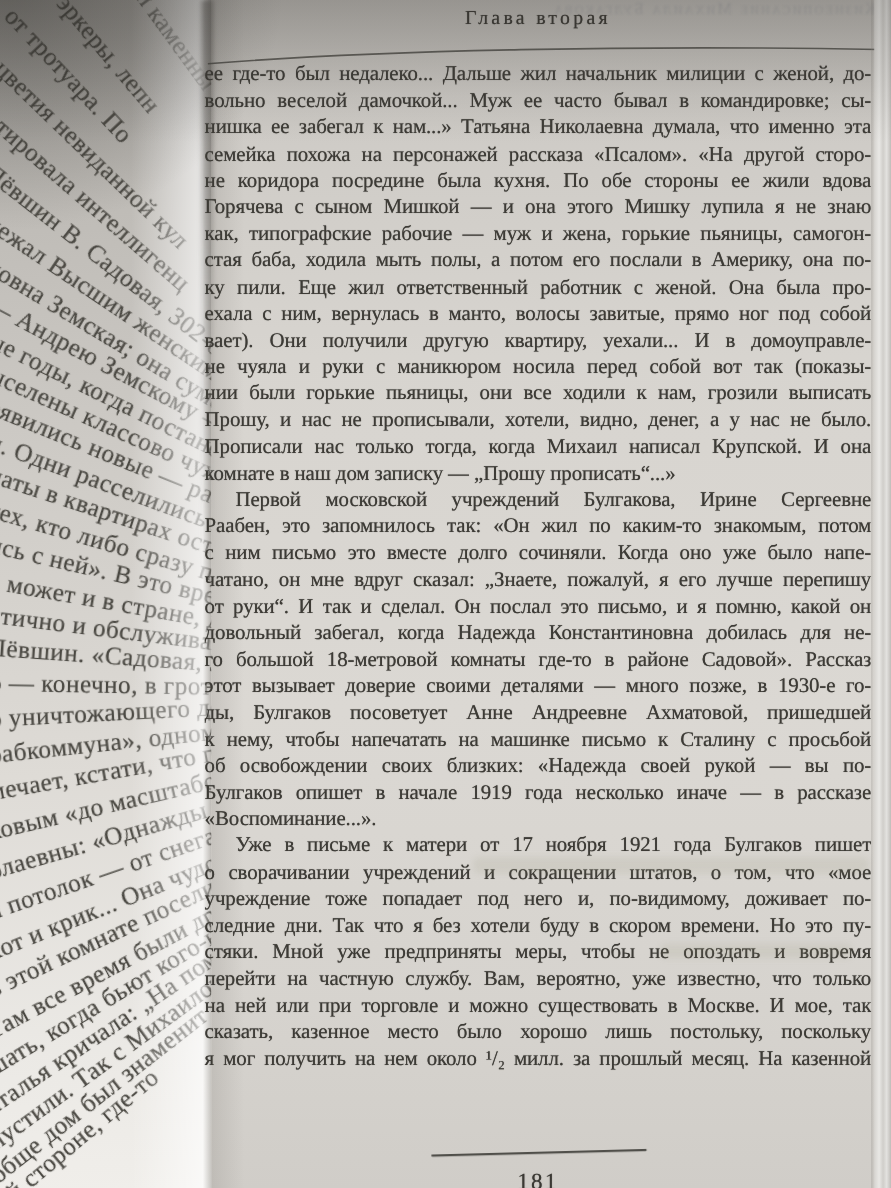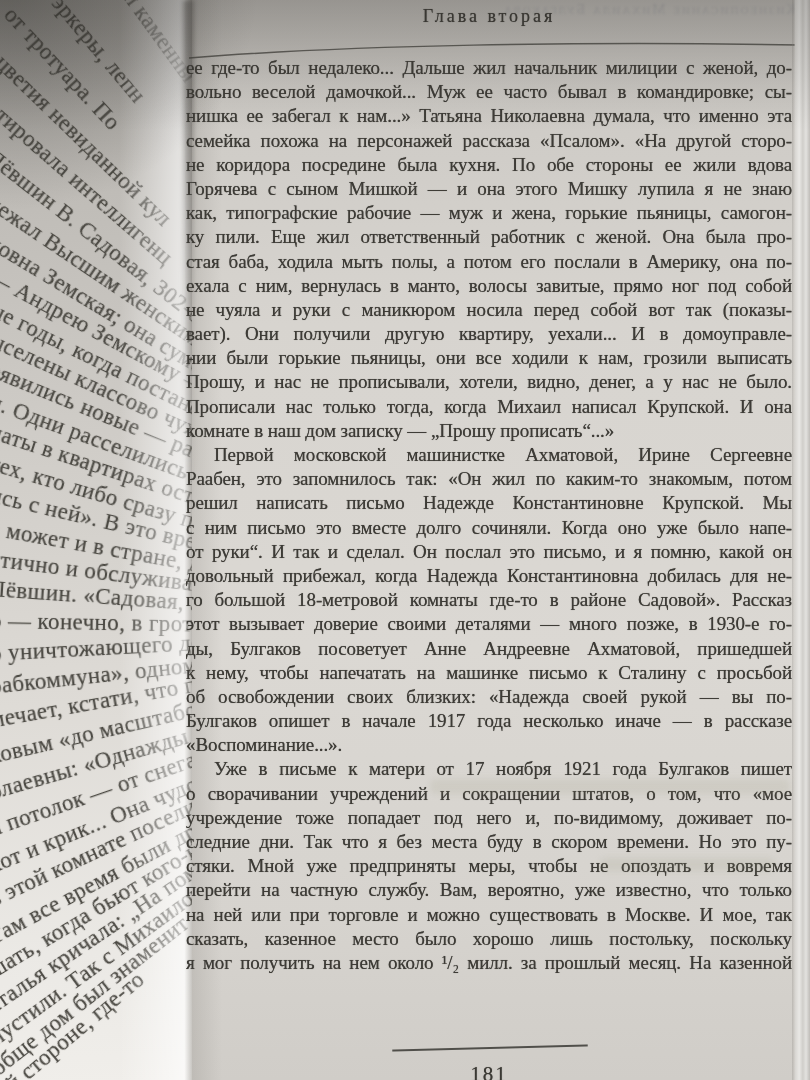--- a/index.html
+++ b/index.html
@@ -104,46 +104,46 @@
   </svg>
 
   <div class="body-text">
       <div class="tline">ее где-то был недалеко... Дальше жил начальник милиции с женой, до-</div>
       <div class="tline">вольно веселой дамочкой... Муж ее часто бывал в командировке; сы-</div>
       <div class="tline">нишка ее забегал к нам...» Татьяна Николаевна думала, что именно эта</div>
       <div class="tline">семейка похожа на персонажей рассказа «Псалом». «На другой сторо-</div>
       <div class="tline">не коридора посредине была кухня. По обе стороны ее жили вдова</div>
       <div class="tline">Горячева с сыном Мишкой — и она этого Мишку лупила я не знаю</div>
       <div class="tline">как, типографские рабочие — муж и жена, горькие пьяницы, самогон-</div>
+      <div class="tline">стая баба, ходила мыть полы, а потом его послали в Америку, она по-</div>
       <div class="tline">ку пили. Еще жил ответственный работник с женой. Она была про-</div>
-      <div class="tline">стая баба, ходила мыть полы, а потом его послали в Америку, она по-</div>
       <div class="tline">ехала с ним, вернулась в манто, волосы завитые, прямо ног под собой</div>
+      <div class="tline">вает). Они получили другую квартиру, уехали... И в домоуправле-</div>
       <div class="tline">не чуяла и руки с маникюром носила перед собой вот так (показы-</div>
-      <div class="tline">вает). Они получили другую квартиру, уехали... И в домоуправле-</div>
       <div class="tline">нии были горькие пьяницы, они все ходили к нам, грозили выписать</div>
       <div class="tline">Прошу, и нас не прописывали, хотели, видно, денег, а у нас не было.</div>
       <div class="tline">Прописали нас только тогда, когда Михаил написал Крупской. И она</div>
       <div class="tline plast">комнате в наш дом записку — „Прошу прописать“...»</div>
-      <div class="tline indent">Первой московской машинистке Ахматовой, Ирине Сергеевне</div>
+      <div class="tline indent">Первой московской учреждений Булгакова, Ирине Сергеевне</div>
       <div class="tline">Раабен, это запомнилось так: «Он жил по каким-то знакомым, потом</div>
-      <div class="tline">решил написать письмо Надежде Константиновне Крупской. Мы</div>
       <div class="tline">с ним письмо это вместе долго сочиняли. Когда оно уже было напе-</div>
+      <div class="tline">чатано, он мне вдруг сказал: „Знаете, пожалуй, я его лучше перепишу</div>
       <div class="tline">от руки“. И так и сделал. Он послал это письмо, и я помню, какой он</div>
-      <div class="tline">довольный прибежал, когда Надежда Константиновна добилась для не-</div>
+      <div class="tline">довольный забегал, когда Надежда Константиновна добилась для не-</div>
       <div class="tline">го большой 18-метровой комнаты где-то в районе Садовой». Рассказ</div>
       <div class="tline">этот вызывает доверие своими деталями — много позже, в 1930-е го-</div>
       <div class="tline">ды, Булгаков посоветует Анне Андреевне Ахматовой, пришедшей</div>
       <div class="tline">к нему, чтобы напечатать на машинке письмо к Сталину с просьбой</div>
       <div class="tline">об освобождении своих близких: «Надежда своей рукой — вы по-</div>
-      <div class="tline">Булгаков опишет в начале 1917 года несколько иначе — в рассказе</div>
+      <div class="tline">Булгаков опишет в начале 1919 года несколько иначе — в рассказе</div>
       <div class="tline plast">«Воспоминание...».</div>
       <div class="tline indent">Уже в письме к матери от 17 ноября 1921 года Булгаков пишет</div>
       <div class="tline">о сворачивании учреждений и сокращении штатов, о том, что «мое</div>
       <div class="tline">учреждение тоже попадает под него и, по-видимому, доживает по-</div>
-      <div class="tline">следние дни. Так что я без места буду в скором времени. Но это пу-</div>
+      <div class="tline">следние дни. Так что я без хотели буду в скором времени. Но это пу-</div>
       <div class="tline">стяки. Мной уже предприняты меры, чтобы не опоздать и вовремя</div>
       <div class="tline">перейти на частную службу. Вам, вероятно, уже известно, что только</div>
       <div class="tline">на ней или при торговле и можно существовать в Москве. И мое, так</div>
       <div class="tline">сказать, казенное место было хорошо лишь постольку, поскольку</div>
       <div class="tline">я мог получить на нем около ¹/₂ милл. за прошлый месяц. На казенной</div>
     </div>
 
   <div class="smudge" style="left:430px;top:779px;width:360px;height:15px;"></div>
   <div class="smudge" style="left:600px;top:858px;width:175px;height:13px;"></div>
 

